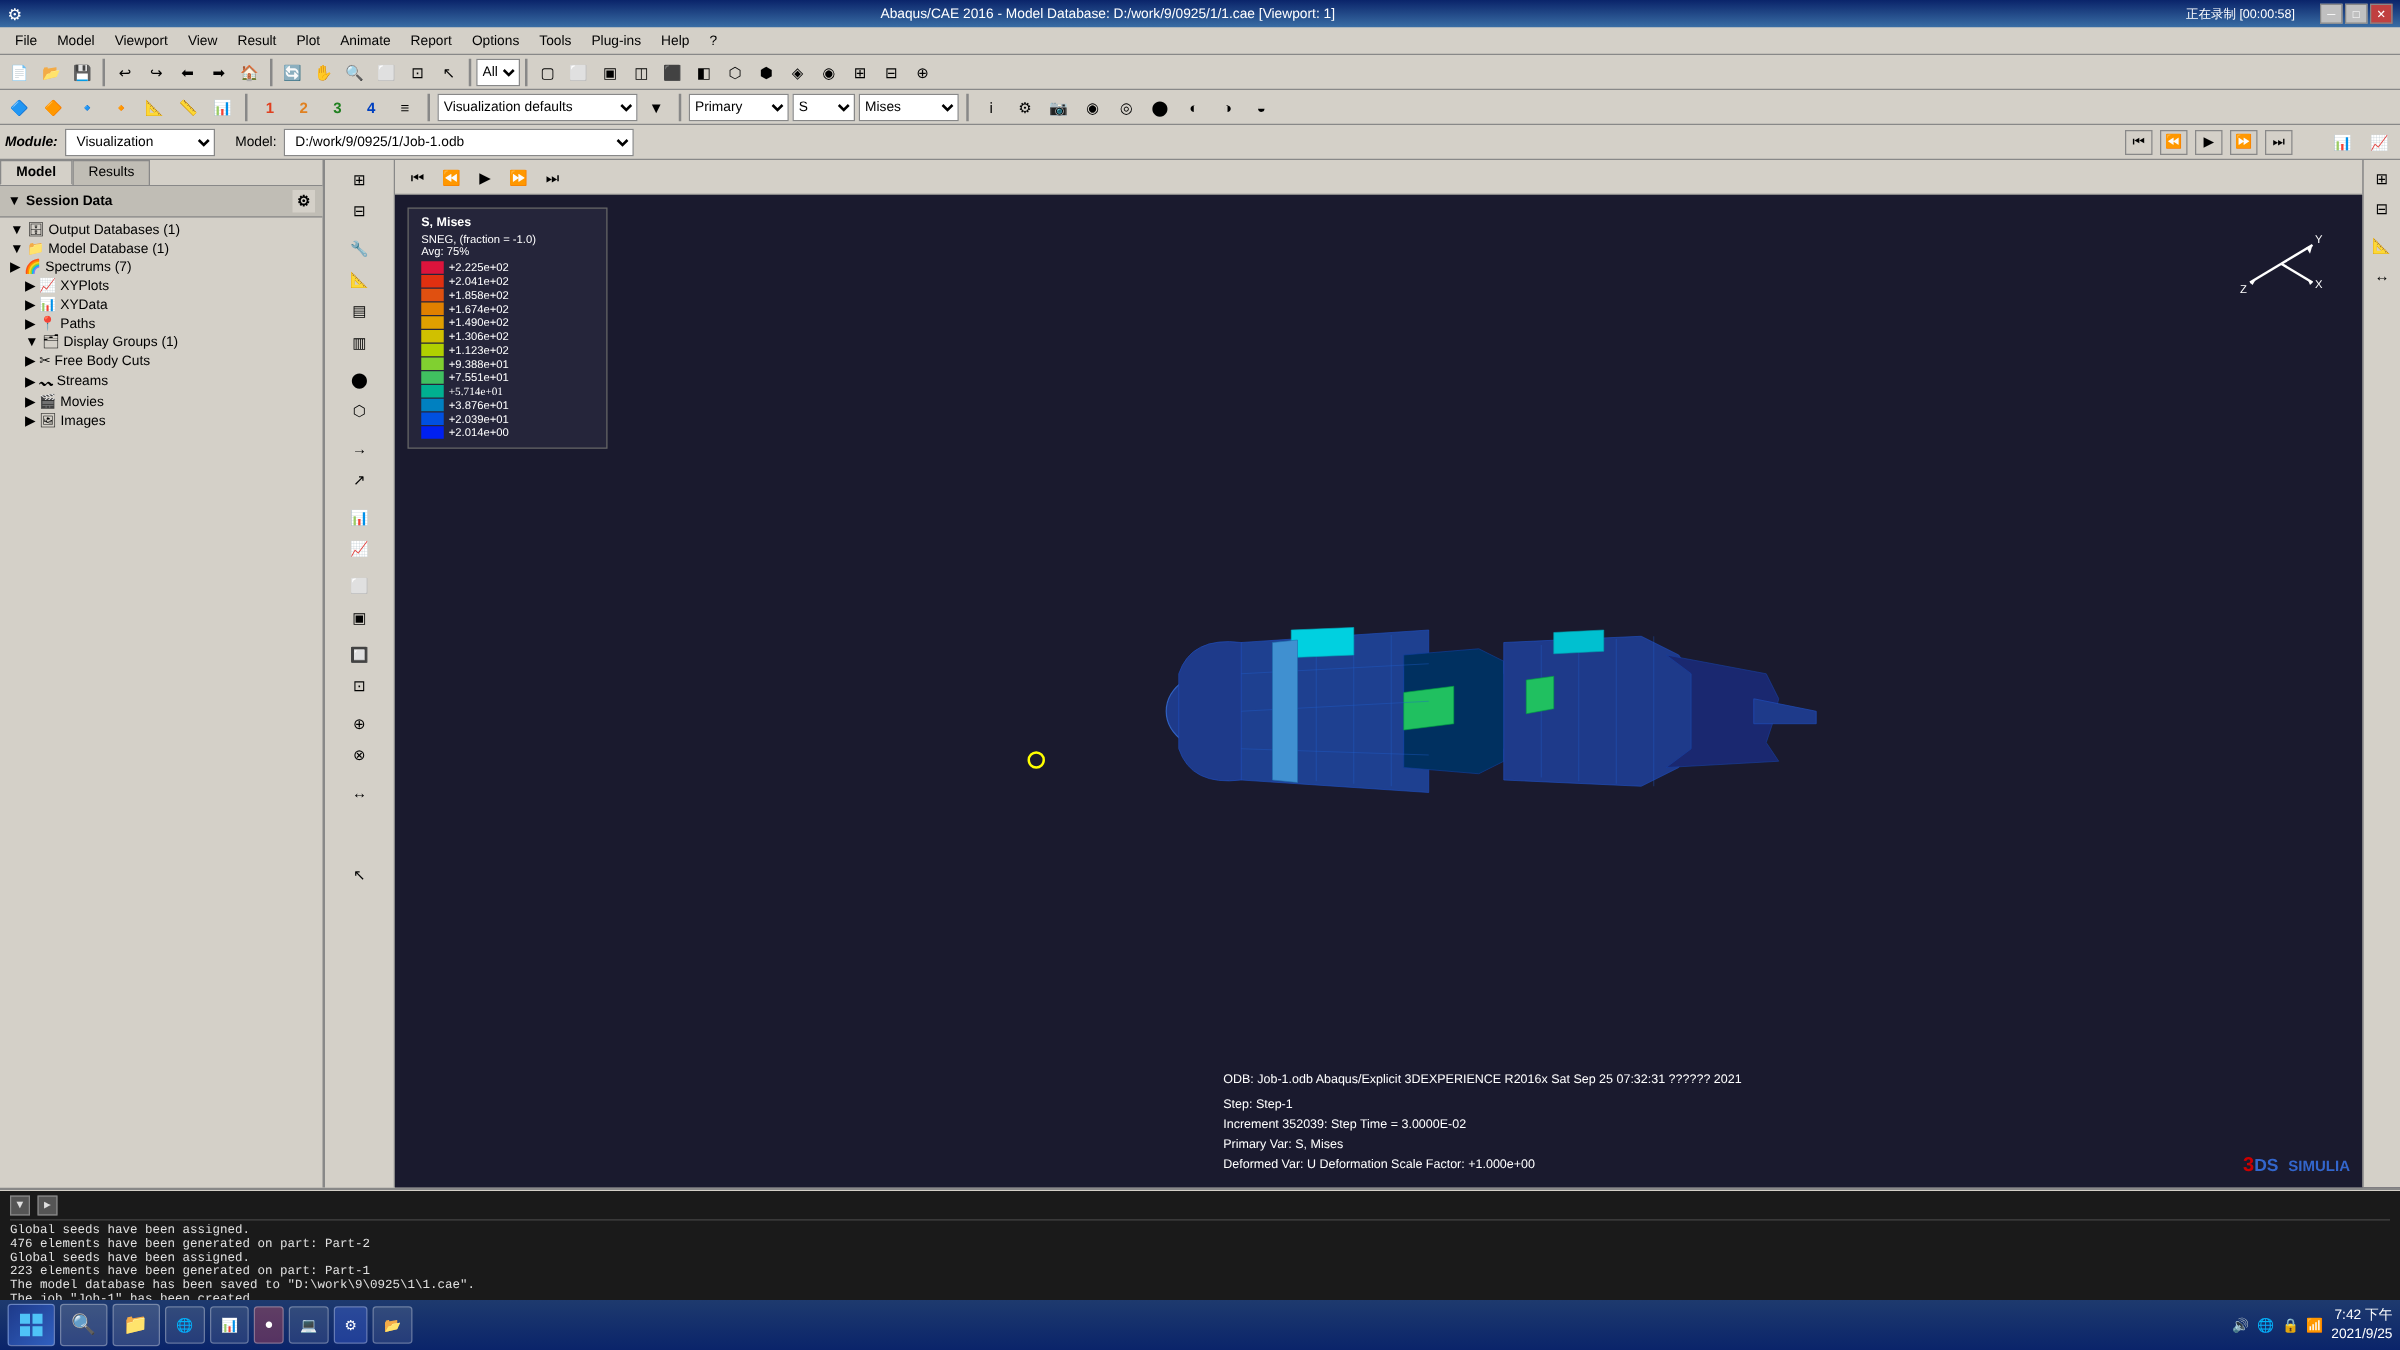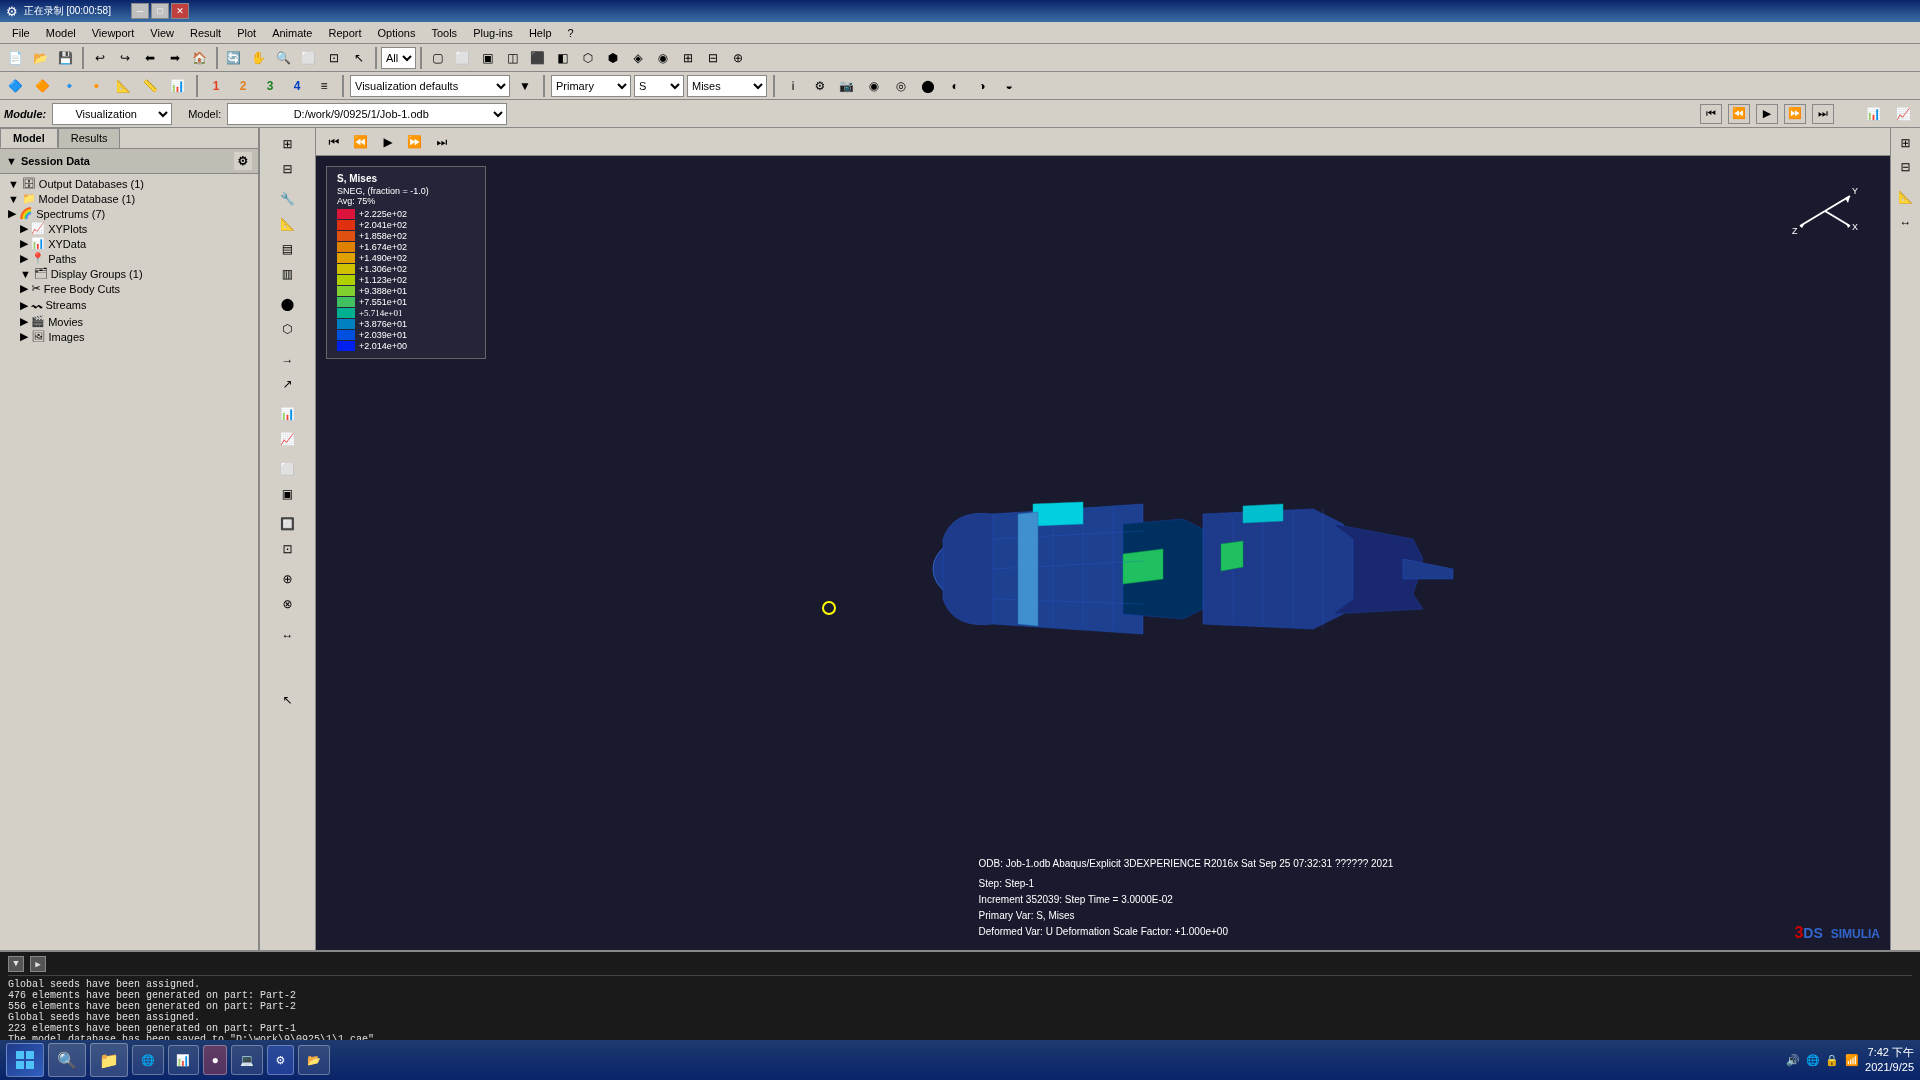--- a/index.html
+++ b/index.html
@@ -76,21 +76,20 @@
       border-bottom: 1px solid #888;
       gap: 6px;
     }
     #modulebar label { font-weight: bold; font-style: italic; }
     #modulebar select, #modulebar input {
       height: 22px;
       font-size: 11px;
       background: white;
       border: 1px solid #888;
       padding: 0 4px;
-      text-align: center;
     }
 
     
     #main-layout {
       display: flex;
       height: calc(1080px - 22px - 22px - 28px - 28px - 28px - 130px);
     }
 
     
     #left-panel {
@@ -326,20 +325,21 @@
       border: 2px solid #ffff00;
       border-radius: 50%;
       pointer-events: none;
     }
   </style>
 </head>
 <body>
 
 <div id="titlebar">
   <span style="font-size:13px; margin-right:6px;">⚙</span>
+  <span class="title">Abaqus/CAE 2016 - Model Database: D:/work/9/0925/1/1.cae [Viewport: 1]</span>
   <span style="margin-right:20px; font-size:10px;">正在录制 [00:00:58]</span>
   <div class="win-controls">
     <div class="win-btn">─</div>
     <div class="win-btn">□</div>
     <div class="win-btn" style="background:#c04040; color:white;">✕</div>
   </div>
 </div>
 
 <div id="menubar">
   <span>File</span>
@@ -741,21 +741,20 @@
 </div>
 
 <div id="output-area">
   <div style="display:flex; align-items:center; gap:6px; border-bottom:1px solid #444; padding-bottom:3px; margin-bottom:3px;">
     <div style="width:16px; height:16px; background:#555; border:1px solid #888; display:flex; align-items:center; justify-content:center; font-size:9px; cursor:pointer;">▼</div>
     <div style="width:16px; height:16px; background:#555; border:1px solid #888; display:flex; align-items:center; justify-content:center; font-size:9px; cursor:pointer;">▶</div>
   </div>
   <div id="output-lines">
       <div style="white-space: nowrap; overflow: hidden; text-overflow: ellipsis;">Global seeds have been assigned.</div>
       <div style="white-space: nowrap; overflow: hidden; text-overflow: ellipsis;">476 elements have been generated on part: Part-2</div>
-      <div style="white-space: nowrap; overflow: hidden; text-overflow: ellipsis;">556 elements have been generated on part: Part-2</div>
       <div style="white-space: nowrap; overflow: hidden; text-overflow: ellipsis;">Global seeds have been assigned.</div>
       <div style="white-space: nowrap; overflow: hidden; text-overflow: ellipsis;">223 elements have been generated on part: Part-1</div>
       <div style="white-space: nowrap; overflow: hidden; text-overflow: ellipsis;">The model database has been saved to "D:\work\9\0925\1\1.cae".</div>
       <div style="white-space: nowrap; overflow: hidden; text-overflow: ellipsis;">The job "Job-1" has been created.</div>
       <div style="white-space: nowrap; overflow: hidden; text-overflow: ellipsis;">The job input file "Job-1.inp" has been submitted for analysis.</div>
       <div style="white-space: nowrap; overflow: hidden; text-overflow: ellipsis;">Job Job-1: Analysis Input File Processor completed successfully.</div>
       <div style="white-space: nowrap; overflow: hidden; text-overflow: ellipsis;">Job Job-1: Abaqus/Explicit Packager completed successfully.</div>
     </div>
 </div>
 

